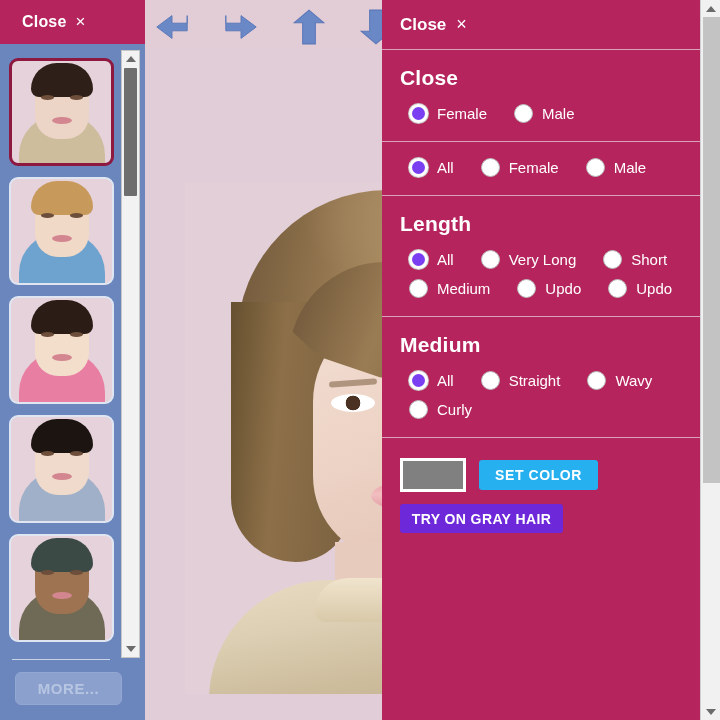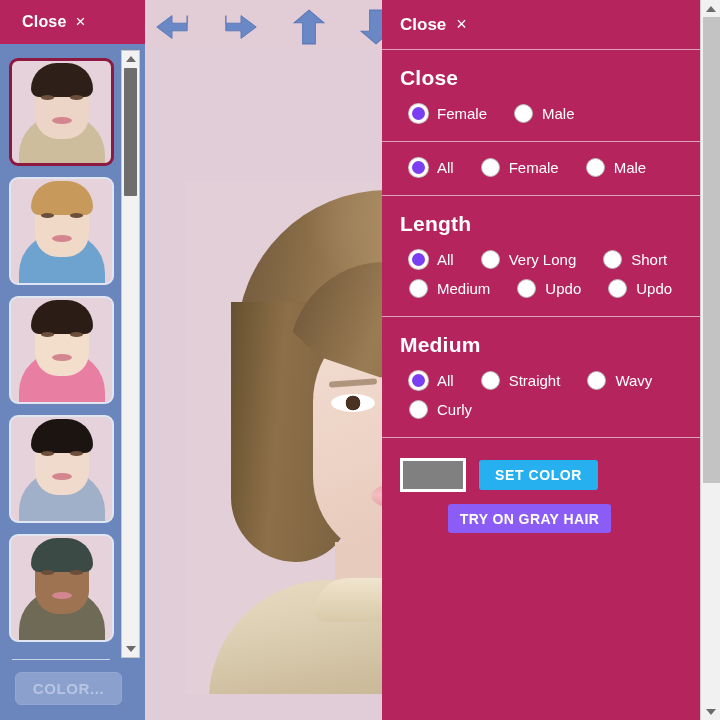--- a/index.html
+++ b/index.html
@@ -264,21 +264,21 @@
       <div class="arrow-up">
         <div class="tri up"></div>
       </div>
       <div class="lthumb"></div>
       <div class="arrow-dn">
         <div class="tri dn"></div>
       </div>
     </div>
 
     <div class="more-sep"></div>
-    <div class="more-btn">COLOR...</div>
+    <div class="more-btn">MORE...</div>
   </div>
 
   <div class="panel" style="background: rgb(181, 36, 92);">
     <div class="panel-close">
       <span>Close</span>
       <span class="x">×</span>
     </div>
 
     <div id="sections">
         <div class="section">
@@ -364,21 +364,21 @@
             </label>
           </div>
         </div>
       </div>
 
     <div class="section" style="border-bottom:none;">
       <div class="swatch-row">
         <div class="swatch" style="background: rgb(128, 128, 128);"></div>
         <div class="set-color-btn" style="background: rgb(39, 176, 240);">SET COLOR</div>
       </div>
-      <div class="gray-btn" style="background: #8b5cf6; margin-left: 48px;">TRY ON GRAY HAIR</div>
+      <div class="gray-btn" style="background: #6d28d9;">TRY ON GRAY HAIR</div>
     </div>
 
     <div class="rscroll">
       <div class="arrow-up">
         <div class="tri up"></div>
       </div>
       <div class="rthumb"></div>
       <div class="arrow-dn">
         <div class="tri dn"></div>
       </div>

